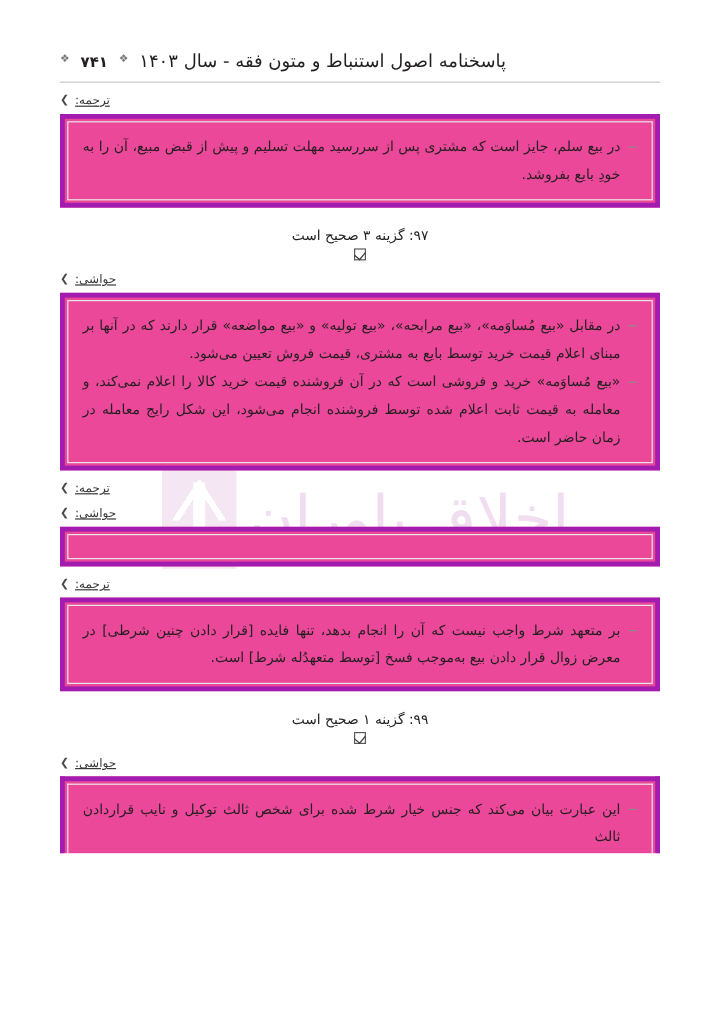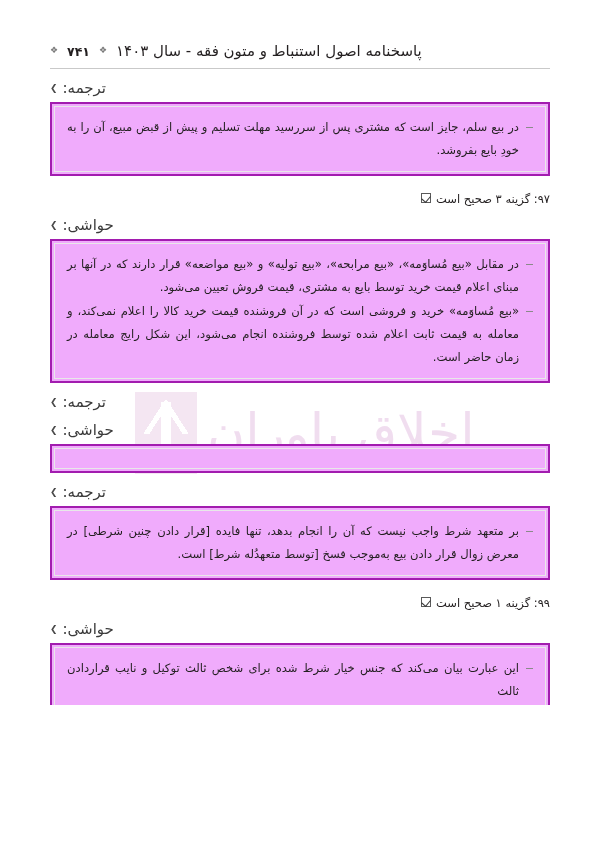--- a/index.html
+++ b/index.html
@@ -116,37 +116,39 @@
 
   
   .label-row {
     display: flex;
     align-items: center;
     justify-content: flex-end;
     gap: 5px;
     margin: 10px 0 5px 0;
   }
   .label-row .lbl-text {
-    font-size: 15px;
+    font-size: 10px;
     color: #3a3a3a;
+    text-decoration: underline;
   }
   .lbl-arrow {
     font-size: 9px;
     color: #4a4a4a;
     line-height: 1;
     transform: translateY(0px);
   }
 
   
   .answer-row {
     display: flex;
     align-items: center;
     justify-content: flex-start;
     gap: 5px;
     margin: 16px 0 4px 0;
+    flex-direction: column;
   }
   .answer-row .ans-text {
     font-size: 11.5px;
     color: #231f20;
   }
   .chk {
     flex: none;
     width: 10px; height: 10px;
     border: 1px solid #5a5a5a;
     position: relative;
@@ -158,22 +160,22 @@
     position: absolute;
     left: 1px; top: 0px;
     width: 5px; height: 7px;
     border-right: 1.4px solid #3a3a3a;
     border-bottom: 1.4px solid #3a3a3a;
     transform: rotate(40deg);
   }
 
   
   .box {
-    border: 2px solid #a21caf;
-    background: #f0abfc;
+    border: 4px solid #a21caf;
+    background: #ec4899;
     padding: 2px;
     margin-bottom: 2px;
   }
   .box-inner {
     border: 1px solid #e8e8e8;
     padding: 9px 12px 10px 12px;
   }
   .box.clipped .box-inner { border-bottom: none; padding-bottom: 2px; }
   .box.clipped { border-bottom: none; padding-bottom: 0; }
 

